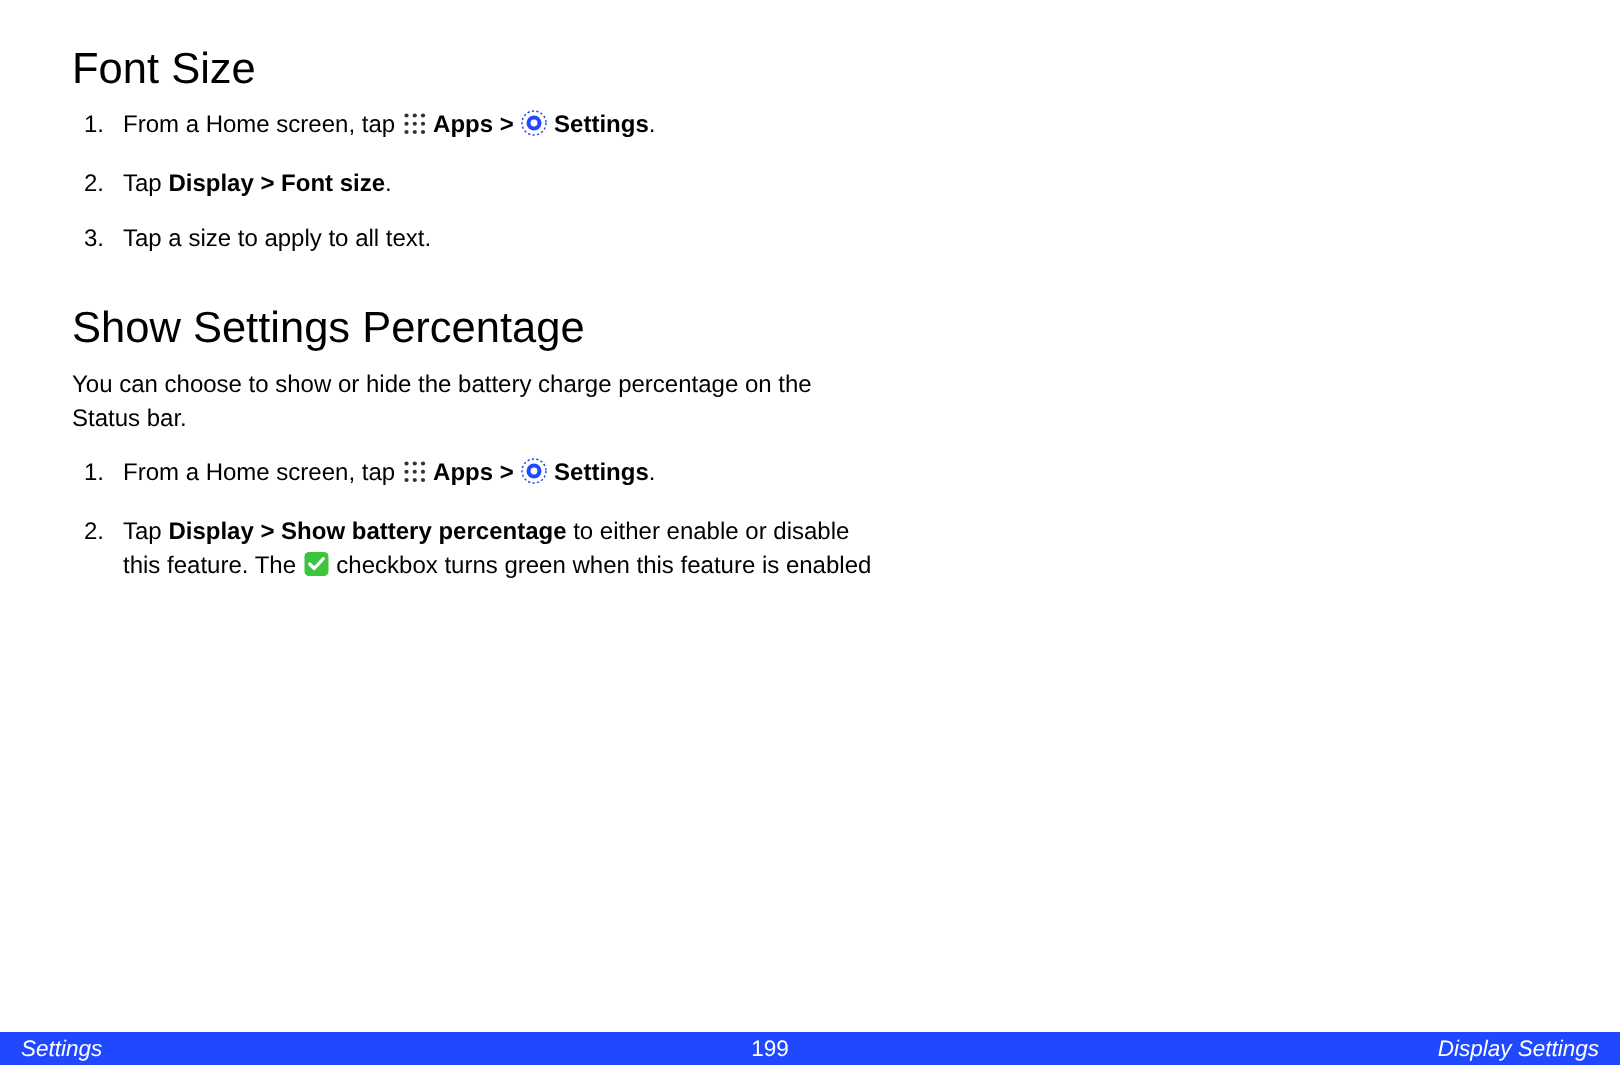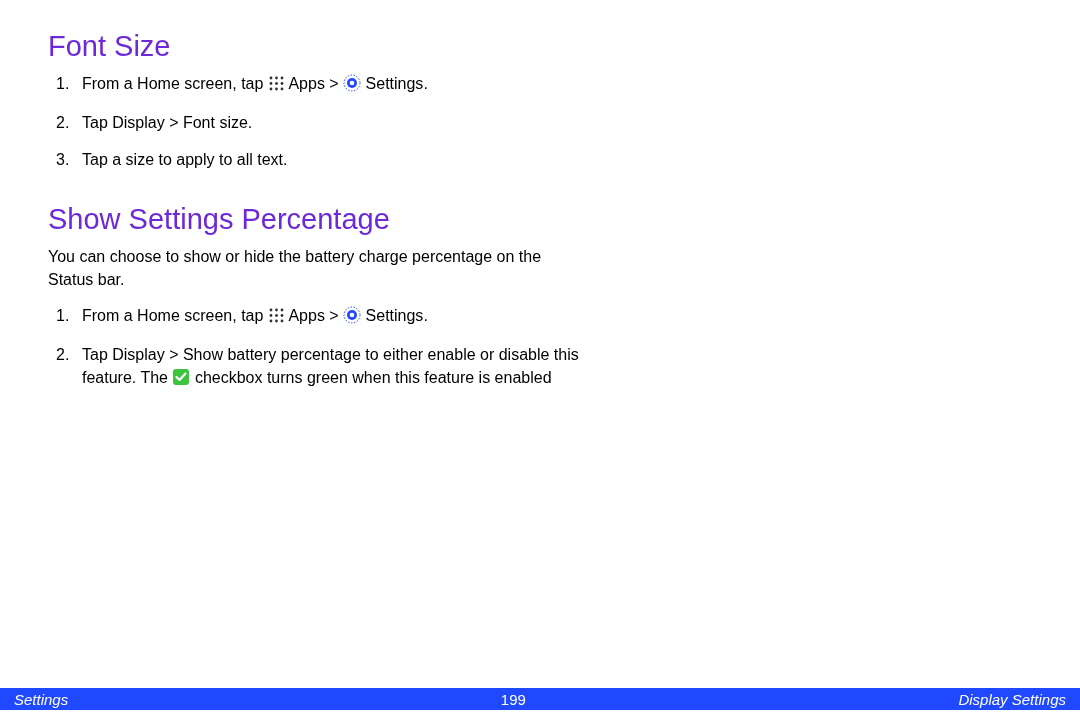--- a/index.html
+++ b/index.html
@@ -8,21 +8,21 @@
       height: 720px;
       font-family: Helvetica, Arial, sans-serif;
       position: relative;
       background: #fff;
       color: #000;
     }
     .page {
       padding: 28px 48px 0 48px;
     }
     h2 {
-      color: #6d28d9;
+      color: #000000;
       font-weight: 400;
       font-size: 29px;
       margin-bottom: 10px;
       margin-top: 2px;
     }
     .intro {
       font-size: 16px;
       line-height: 1.4;
       max-width: 520px;
       margin-bottom: 14px;
@@ -39,21 +39,21 @@
       margin-bottom: 14px;
       padding-left: 34px;
       position: relative;
     }
     ol li::before {
       content: counter(step) ".";
       position: absolute;
       left: 8px;
       top: 0;
     }
-    .b { font-weight: 400; }
+    .b { font-weight: 700; }
     .section2 { margin-top: 32px; }
     .icon {
       display: inline-block;
       vertical-align: -3px;
     }
     .footer {
       position: absolute;
       bottom: 10px;
       left: 0;
       width: 100%;

